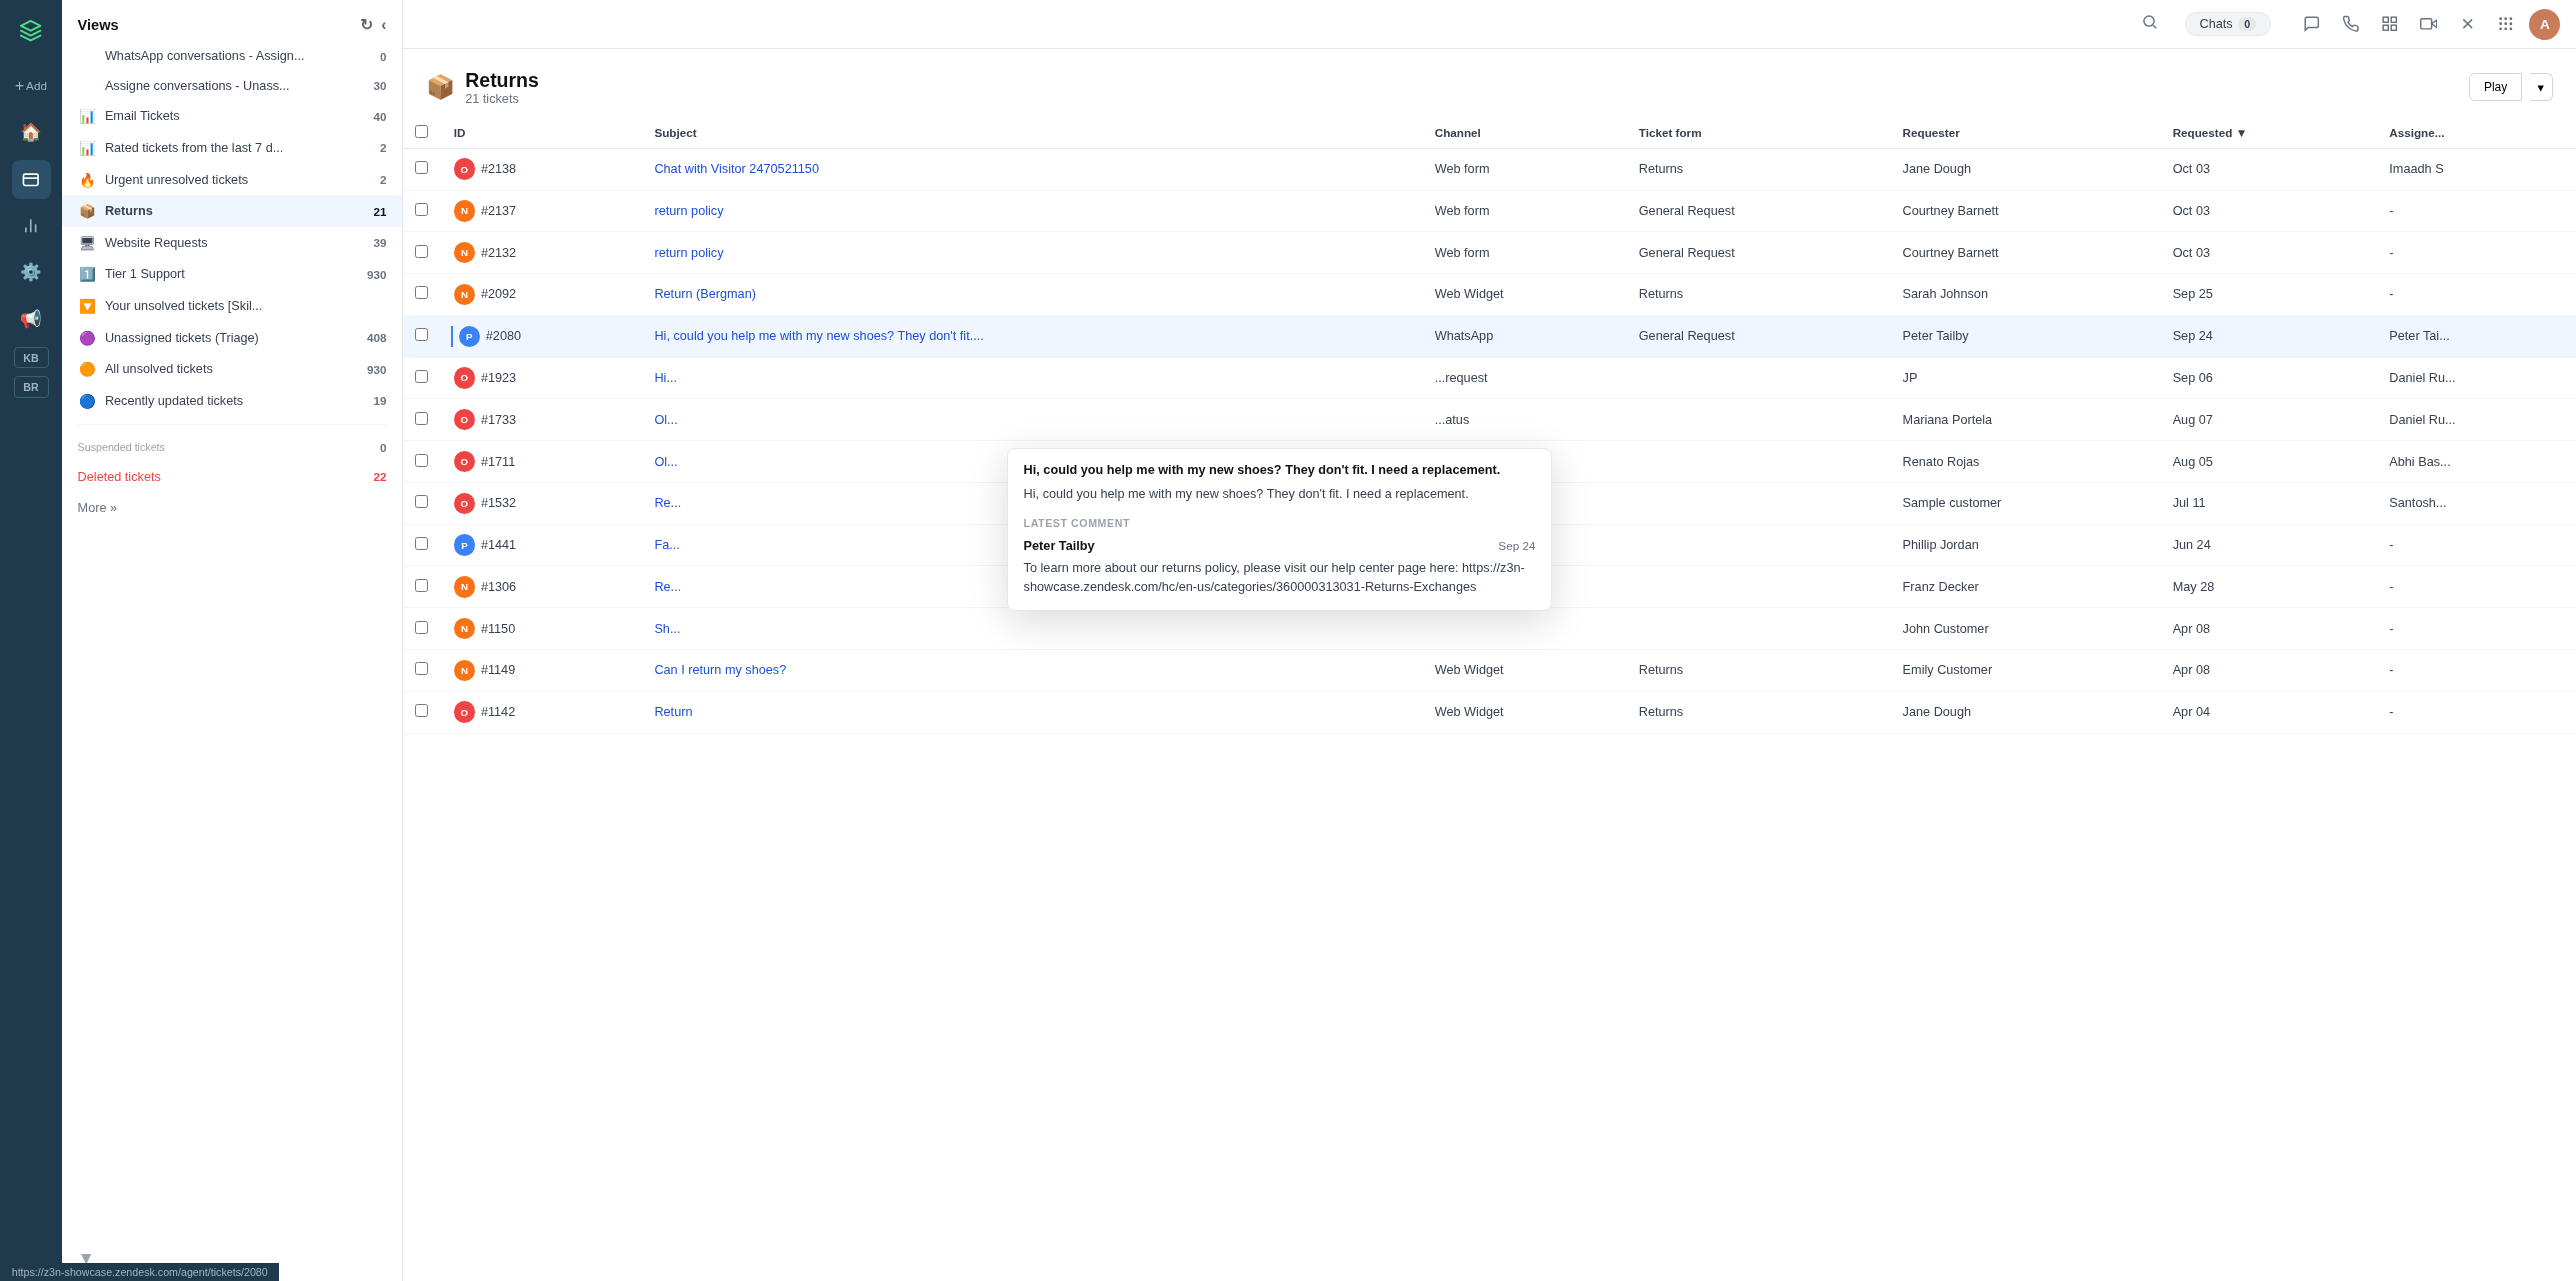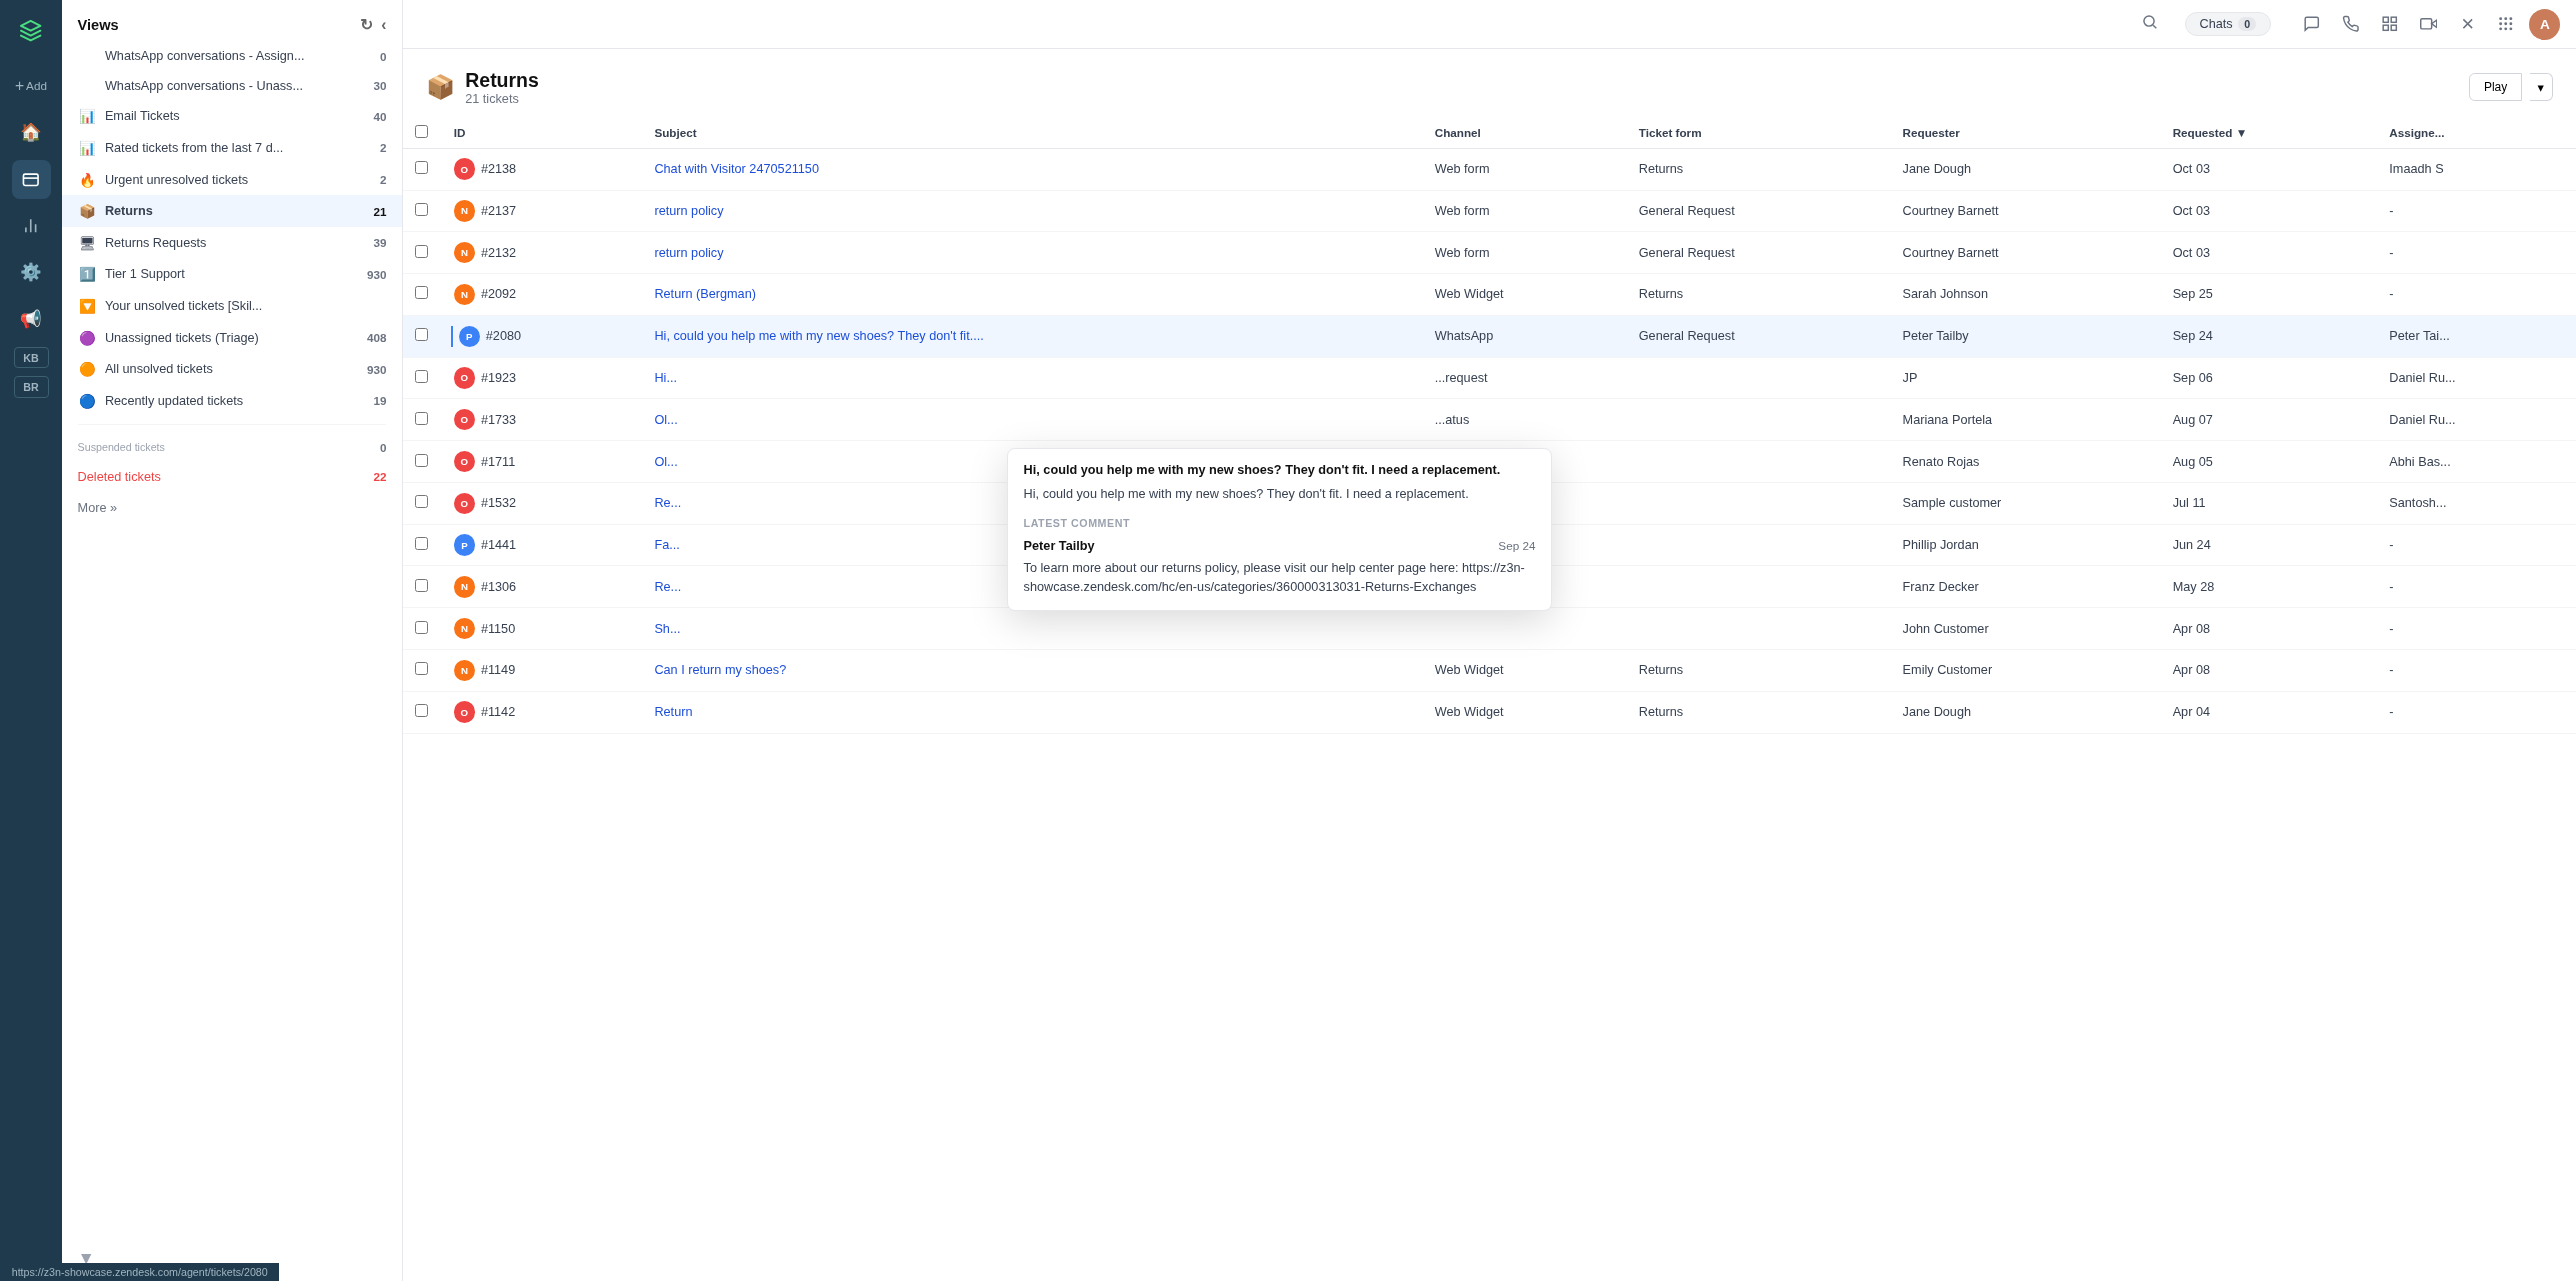--- a/index.html
+++ b/index.html
@@ -274,21 +274,21 @@
     </div>
   </div>
 
   <div class="sidebar-item">
     <span class="item-icon"></span>
     <span class="item-label">WhatsApp conversations - Assign...</span>
     <span class="item-count">0</span>
   </div>
   <div class="sidebar-item">
     <span class="item-icon"></span>
-    <span class="item-label">WhatsApp conversations - Unass...</span>
+    <span class="item-label">Assigne conversations - Unass...</span>
     <span class="item-count">30</span>
   </div>
   <div class="sidebar-item">
     <span class="item-icon">📊</span>
     <span class="item-label">Email Tickets</span>
     <span class="item-count">40</span>
   </div>
   <div class="sidebar-item">
     <span class="item-icon">📊</span>
     <span class="item-label">Rated tickets from the last 7 d...</span>
@@ -299,21 +299,21 @@
     <span class="item-label">Urgent unresolved tickets</span>
     <span class="item-count">2</span>
   </div>
   <div class="sidebar-item active">
     <span class="item-icon">📦</span>
     <span class="item-label">Returns</span>
     <span class="item-count">21</span>
   </div>
   <div class="sidebar-item">
     <span class="item-icon">🖥</span>
-    <span class="item-label">Returns Requests</span>
+    <span class="item-label">Website Requests</span>
     <span class="item-count">39</span>
   </div>
   <div class="sidebar-item">
     <span class="item-icon">1️⃣</span>
     <span class="item-label">Tier 1 Support</span>
     <span class="item-count">930</span>
   </div>
   <div class="sidebar-item">
     <span class="item-icon">🔽</span>
     <span class="item-label">Your unsolved tickets [Skil...</span>

